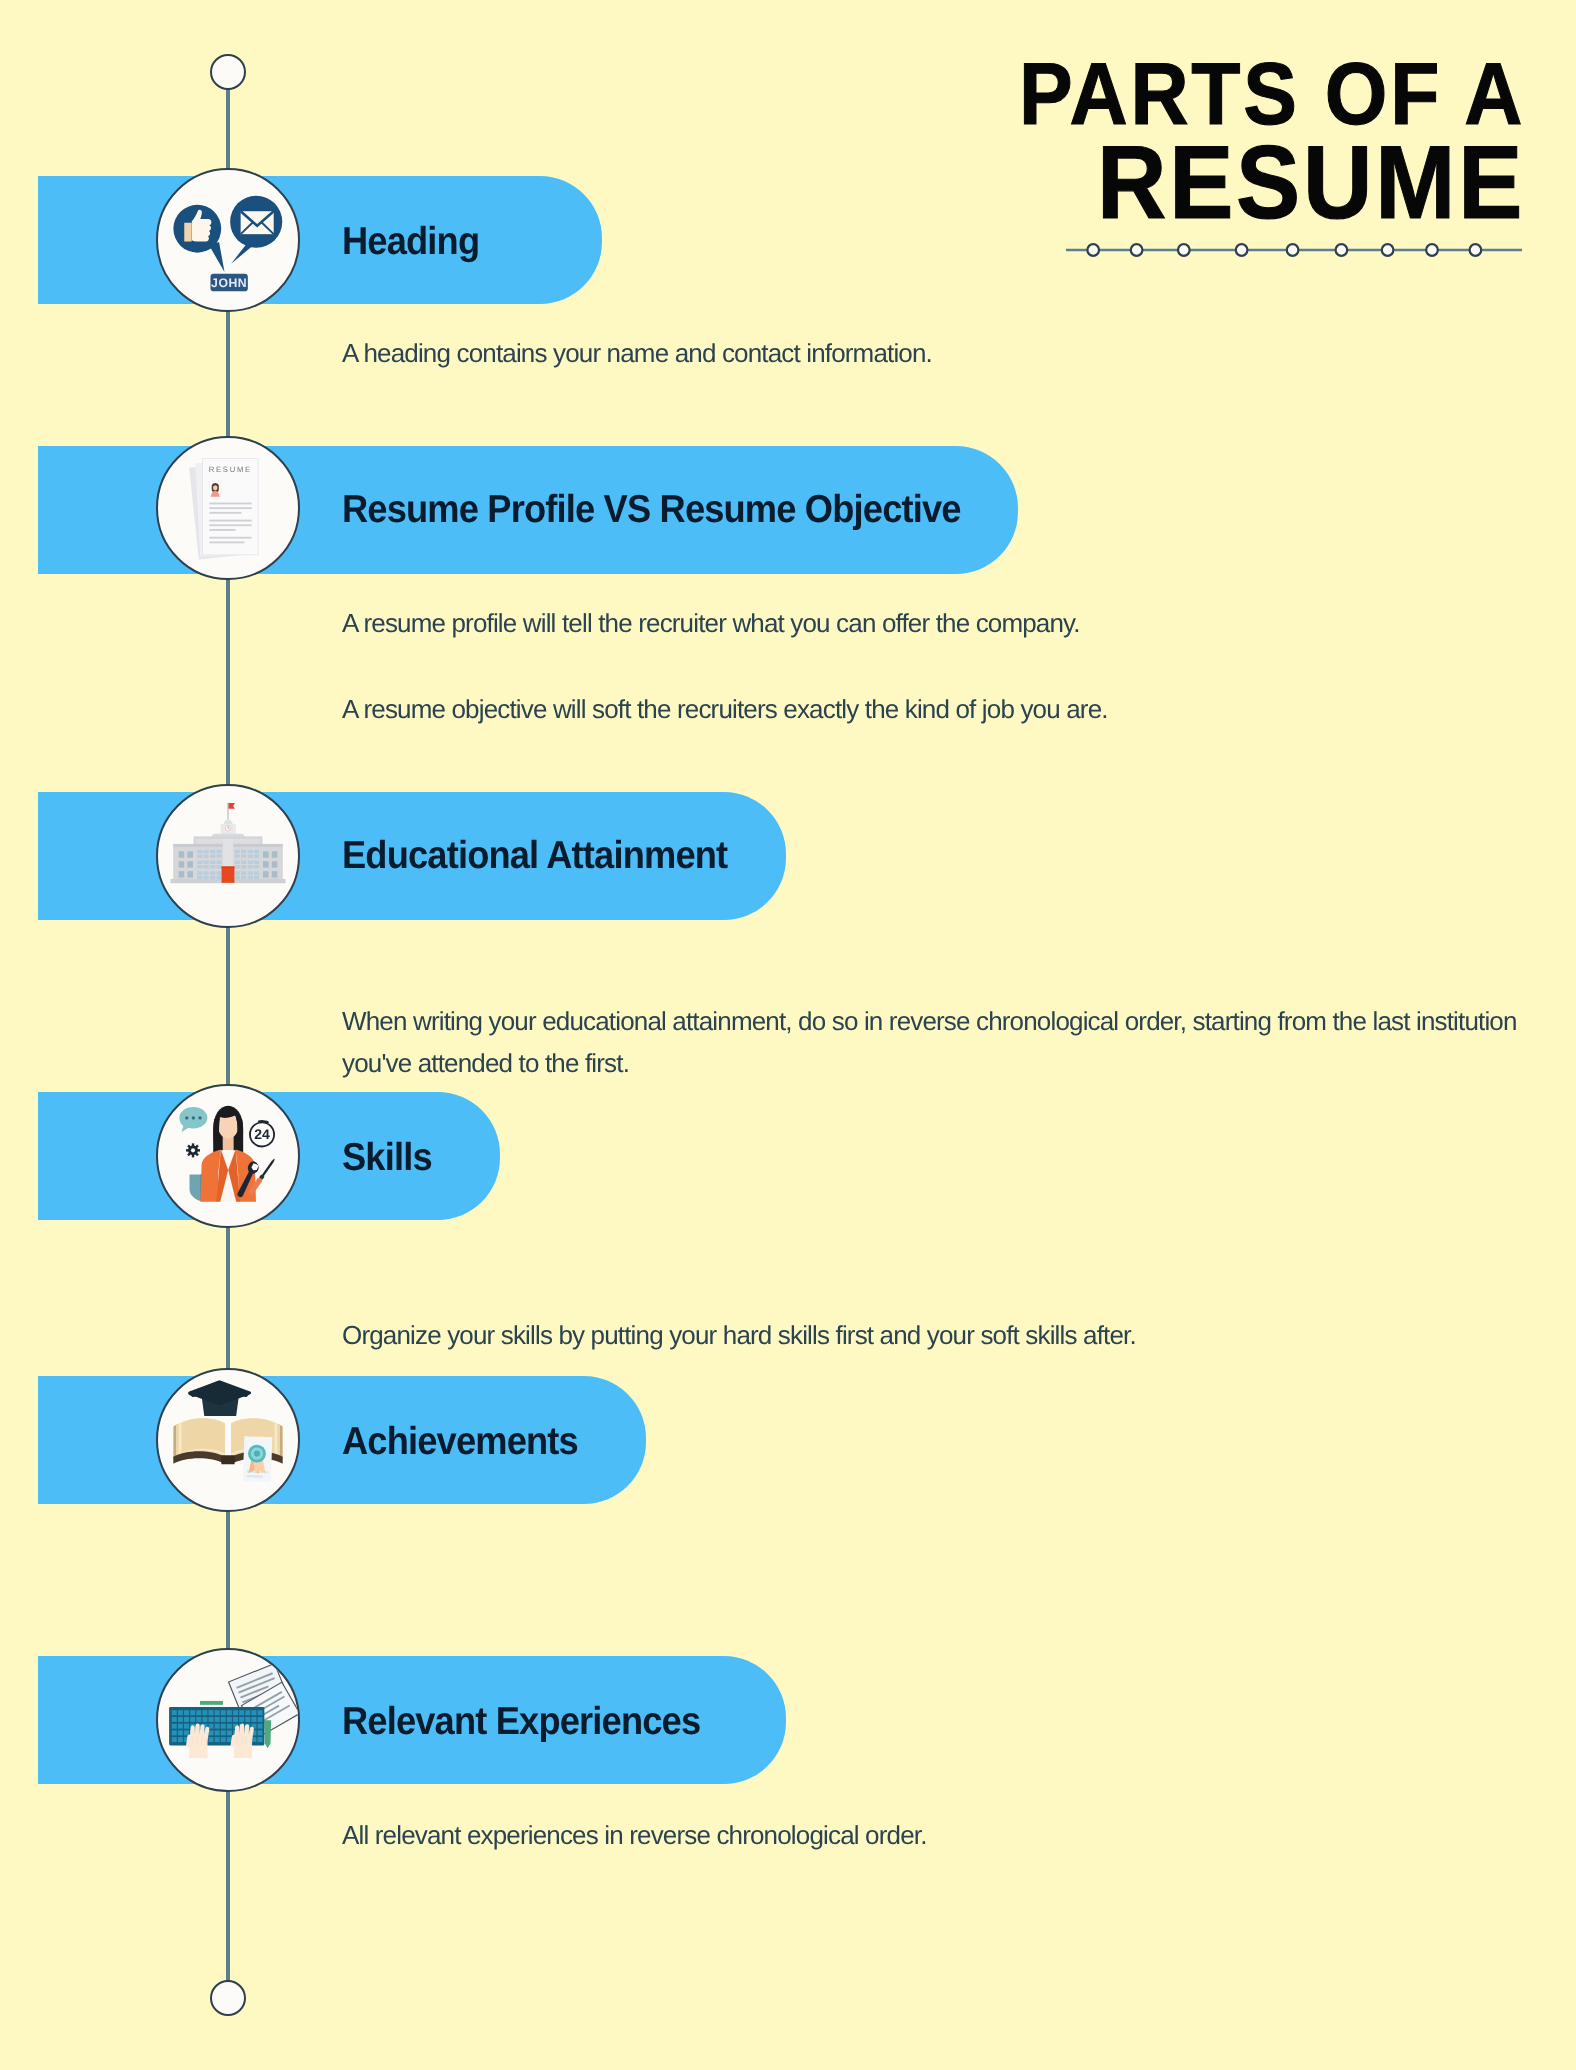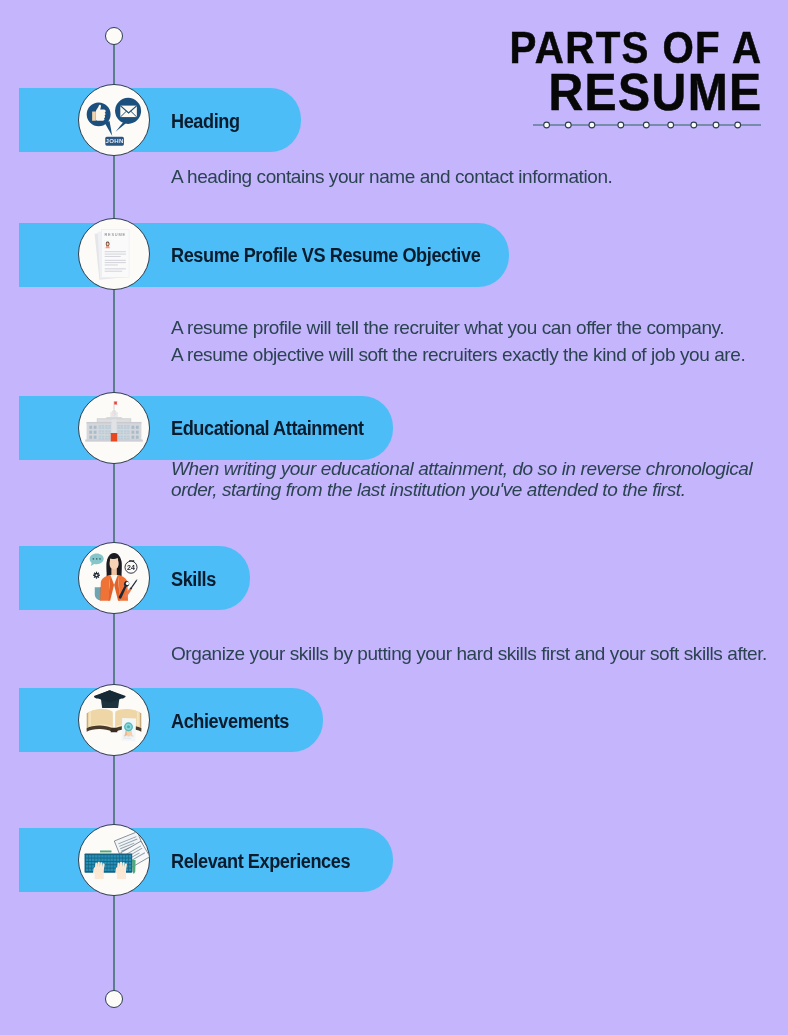--- a/index.html
+++ b/index.html
@@ -1,18 +1,18 @@
 <!DOCTYPE html>
 <html><head>
 <meta charset="utf-8">
 <style>
   html,body{margin:0;padding:0;}
   body{width:788px;height:1035px;overflow:hidden;background:#bee5f8;
        font-family:"Liberation Sans",sans-serif;-webkit-font-smoothing:antialiased;}
-  .page{position:relative;width:788px;height:1035px;background:#c4b5fd;}
+  .page{position:relative;width:788px;height:1035px;background:#fef9c3;}
 
   
   .title{position:absolute;right:25px;top:26px;text-align:right;}
   .title-line{font-weight:bold;color:#070707;white-space:nowrap;-webkit-text-stroke:0.55px #070707;
               transform-origin:right top;line-height:1;}
   .title-line.l1{font-size:44px;letter-spacing:1.5px;transform:scaleX(0.915);margin-bottom:-4px;}
   .title-line.l2{font-size:52px;letter-spacing:1.5px;transform:scaleX(0.925);}
 
   .divider{position:absolute;left:533px;top:119px;width:228px;height:12px;}
 
@@ -24,21 +24,21 @@
   .node.bottom{left:105px;top:990px;}
   .pill{position:absolute;left:19px;height:64px;background:#4dbdf7;
         border-radius:0 31px 31px 0;}
   .pill-label{position:absolute;left:171px;font-size:19.5px;font-weight:bold;
         letter-spacing:-0.45px;color:#091c2e;white-space:nowrap;
         transform:scaleX(0.93);transform-origin:left center;line-height:1;}
   .icon-circle{position:absolute;left:78px;width:72px;height:72px;border-radius:50%;
         background:#fdfbf8;border:1.6px solid #2e3f4e;box-sizing:border-box;overflow:hidden;}
   .icon-circle svg{display:block;width:100%;height:100%;shape-rendering:geometricPrecision;}
   .icon-circle svg text{-webkit-font-smoothing:antialiased;}
-  .para{position:absolute;left:171px;font-size:19px;letter-spacing:-0.42px;
+  .para{position:absolute;left:171px;font-size:13px;letter-spacing:-0.42px;
         color:#2b4350;line-height:22px;}
 </style>
 </head>
 <body>
 
 <div class="page">
 
   <div class="title">
     <div class="title-line l1">PARTS OF A</div>
     <div class="title-line l2">RESUME</div>
@@ -108,21 +108,21 @@
     <rect x="26.4" y="35.6" width="21.8" height="0.95"></rect>
     <rect x="26.4" y="38.0" width="16.5" height="0.95"></rect>
     <rect x="26.4" y="42.0" width="21.8" height="0.95"></rect>
     <rect x="26.4" y="44.4" width="21.8" height="0.95"></rect>
     <rect x="26.4" y="46.8" width="13.5" height="0.95"></rect>
     <rect x="26.4" y="50.8" width="21.8" height="0.95"></rect>
     <rect x="26.4" y="53.2" width="18.0" height="0.95"></rect>
   </g>
 </svg>
   </div>
-  <div class="para" style="top:300.5px;margin-top:16px;">A resume profile will tell the recruiter what you can offer the company.</div>
+  <div class="para" style="top:300.5px;">A resume profile will tell the recruiter what you can offer the company.</div>
   <div class="para" style="top:343.5px;">A resume objective will soft the recruiters exactly the kind of job you are.</div>
 
   <div class="pill" style="top:395.5px;width:374px;"></div>
   <div class="pill-label" style="top:419px;">Educational Attainment</div>
   <div class="icon-circle" style="top:392px;">
 <svg viewBox="0 0 72 72">
   <rect x="35.75" y="8.6" width="0.5" height="8.6" fill="#a5abb1"></rect>
   <path d="M36.25 8.8 h3.3 l-0.9 1.45 l0.9 1.45 h-3.3 z" fill="#e8413a"></path>
   <path d="M32.9 24.6 c0-4.4 1.45-7.5 3.2-7.5 c1.75 0 3.2 3.1 3.2 7.5 z" fill="#dfe1e4"></path>
   <rect x="32.2" y="19.6" width="7.8" height="5.0" fill="#e7e9eb"></rect>
@@ -181,21 +181,21 @@
     <line x1="20.2" y1="40.4" x2="32.7" y2="40.4"></line>
           <line x1="39.5" y1="40.4" x2="52.0" y2="40.4"></line>
     <line x1="20.2" y1="45.9" x2="32.7" y2="45.9"></line>
           <line x1="39.5" y1="45.9" x2="52.0" y2="45.9"></line>
   </g>
   <rect x="33.4" y="27.2" width="5.2" height="22.4" fill="#e0e2e5"></rect>
   <rect x="32.7" y="41.4" width="6.6" height="8.4" fill="#e8481f"></rect>
   <rect x="32.7" y="41.4" width="6.6" height="0.9" fill="#d7411a"></rect>
 </svg>
   </div>
-  <div class="para" style="top:458px;width:600px;line-height:21px;font-style:italic;">When writing your educational attainment, do so in reverse chronological order, starting from the last institution you've attended to the first.</div>
+  <div class="para" style="top:500px;width:600px;line-height:21px;">When writing your educational attainment, do so in reverse chronological order, starting from the last institution you've attended to the first.</div>
 
   <div class="pill" style="top:545.5px;width:231px;"></div>
   <div class="pill-label" style="top:570px;">Skills</div>
   <div class="icon-circle" style="top:542px;">
 <svg viewBox="0 0 72 72">
 
   <path d="M11.0 16.3 c0-3.1 3.2-5.5 7.2-5.5 c4.0 0 7.2 2.4 7.2 5.5 c0 3.1-3.2 5.5-7.2 5.5 c-0.9 0-1.7-0.1-2.5-0.3 l-3.6 2.2 l0.9-3.1 c-1.2-1.0-2.0-2.5-2.0-4.3 z" fill="#86c5c9"></path>
   <g fill="#2f6f75">
           <circle cx="14.8" cy="16.4" r="0.85"></circle>
           <circle cx="18.2" cy="16.4" r="0.85"></circle>
@@ -250,21 +250,21 @@
     <rect x="51.5" y="45.6" width="2.1" height="1.8" fill="#2a2f38"></rect>
     <rect x="51.95" y="36.4" width="1.2" height="9.4" fill="#1d2733"></rect>
     <path d="M51.95 36.4 h1.2 l-0.6 -1.5 z" fill="#1d2733"></path>
   </g>
   <g transform="rotate(26 46.5 48)">
     <path d="M44.6 38.6 a3.2 3.2 0 0 1 4.3 3.0 a3.2 3.2 0 0 1 -1.6 2.8 l0.35 12.3 a1.5 1.5 0 0 1 -3.0 0 l0.35 -12.3 a3.2 3.2 0 0 1 -1.6 -2.8 a3.2 3.2 0 0 1 1.2 -3.0 z" fill="#1d2733"></path>
     <path d="M45.2 39.6 l0 2.2 l1.5 0.9 l1.5 -0.9 l0 -2.2 a2.9 2.9 0 0 0 -3.0 0 z" fill="#fdfbf8"></path>
   </g>
 </svg>
   </div>
-  <div class="para" style="top:643px;">Organize your skills by putting your hard skills first and your soft skills after.</div>
+  <div class="para" style="top:657px;">Organize your skills by putting your hard skills first and your soft skills after.</div>
 
   <div class="pill" style="top:687.5px;width:304px;"></div>
   <div class="pill-label" style="top:712px;">Achievements</div>
   <div class="icon-circle" style="top:684px;">
 <svg viewBox="0 0 72 72">
 
   <path d="M7.9 29.0 C13.8 25.4 26.2 24.6 34.4 29.0 L34.4 46.4 C26.2 42.0 13.8 42.8 7.9 46.4 Z" fill="#c9ab7d"></path>
   <path d="M9.3 28.2 C14.9 24.9 26.6 24.1 34.4 28.2 L34.4 45.1 C26.6 41.0 14.9 41.8 9.3 45.1 Z" fill="#eed8ab"></path>
   <path d="M10.7 27.6 C15.9 24.5 26.9 23.8 34.4 27.6 L34.4 43.9 C26.9 40.1 15.9 40.8 10.7 43.9 Z" fill="#f7e8c6"></path>
   <path d="M12.1 27.2 C17.0 24.4 27.1 23.6 34.4 27.2 L34.4 42.9 C27.1 39.3 17.0 40.1 12.1 42.9 Z" fill="#eed6a6"></path>
@@ -406,14 +406,15 @@
   <g transform="translate(14.4,38.6)">
     <path d="M1.7 17.0 l0-5.9 c-0.85 0.55-1.8 0.32-1.65-0.85 l0.64-4.3 c0.13-0.85 0.77-1.22 1.38-1.12 l0.24-3.3 c0.06-0.9 0.58-1.4 1.17-1.4 c0.58 0 1.06 0.48 1.06 1.4 l0 3.2 l0.27-4.15 c0.06-0.94 0.58-1.44 1.19-1.44 c0.6 0 1.06 0.5 1.06 1.44 l0 4.15 l0.34-3.72 c0.07-0.9 0.58-1.38 1.17-1.38 c0.58 0 1.06 0.48 1.0 1.38 l-0.23 3.83 l0.53-2.77 c0.17-0.88 0.69-1.3 1.27-1.22 c0.58 0.08 0.95 0.62 0.83 1.51 l-0.77 4.9 c-0.1 0.7-0.13 1.17-0.13 1.8 l0 8.0 z" fill="#fce9d5"></path>
     <path d="M3.2 5.4 l0 4.6 M5.7 5.0 l0 5.0 M8.1 5.5 l0 4.5 M10.4 6.6 l0 3.5" stroke="#f5dcc2" stroke-width="0.34" fill="none"></path>
   </g>
   <g transform="translate(37.3,38.6)">
     <path d="M1.7 17.0 l0-5.9 c-0.85 0.55-1.8 0.32-1.65-0.85 l0.64-4.3 c0.13-0.85 0.77-1.22 1.38-1.12 l0.24-3.3 c0.06-0.9 0.58-1.4 1.17-1.4 c0.58 0 1.06 0.48 1.06 1.4 l0 3.2 l0.27-4.15 c0.06-0.94 0.58-1.44 1.19-1.44 c0.6 0 1.06 0.5 1.06 1.44 l0 4.15 l0.34-3.72 c0.07-0.9 0.58-1.38 1.17-1.38 c0.58 0 1.06 0.48 1.0 1.38 l-0.23 3.83 l0.53-2.77 c0.17-0.88 0.69-1.3 1.27-1.22 c0.58 0.08 0.95 0.62 0.83 1.51 l-0.77 4.9 c-0.1 0.7-0.13 1.17-0.13 1.8 l0 8.0 z" fill="#fce9d5"></path>
     <path d="M3.2 5.4 l0 4.6 M5.7 5.0 l0 5.0 M8.1 5.5 l0 4.5 M10.4 6.6 l0 3.5" stroke="#f5dcc2" stroke-width="0.34" fill="none"></path>
   </g>
 </svg>
   </div>
+  <div class="para" style="top:906.5px;">All relevant experiences in reverse chronological order.</div>
 
 </div>
 
 </body></html>

